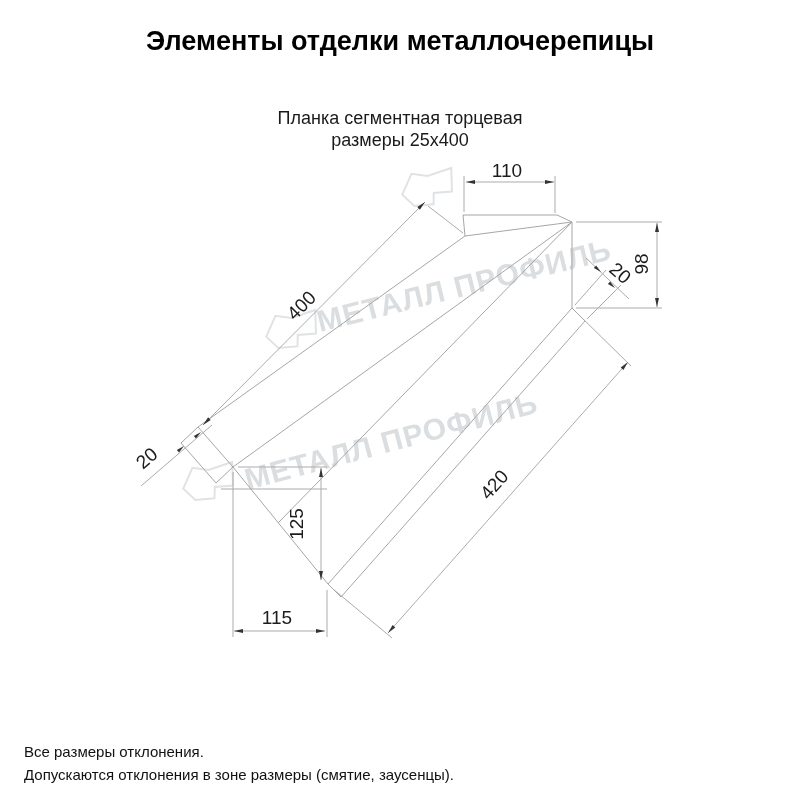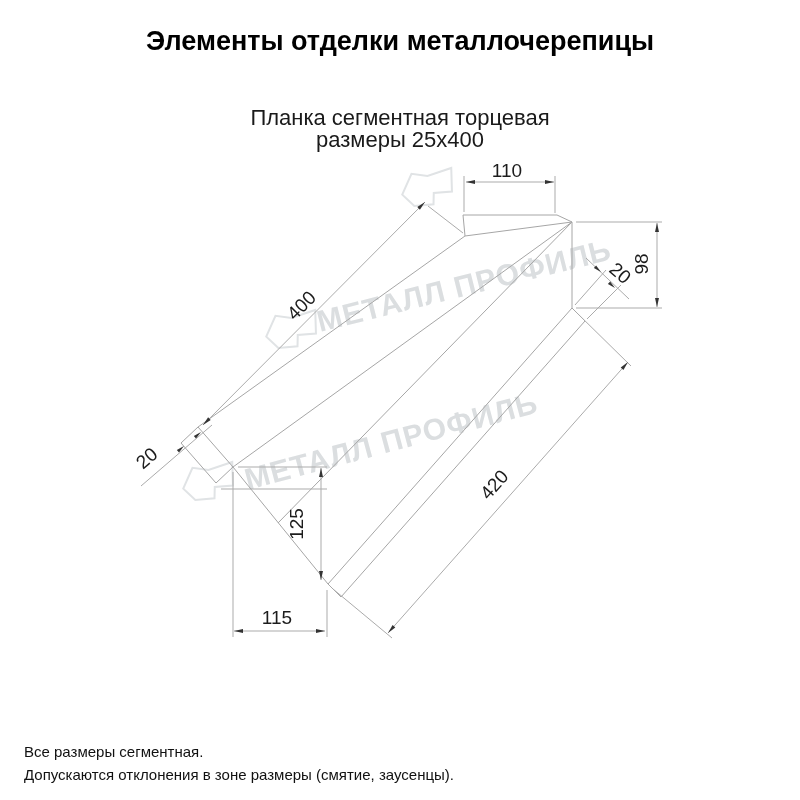--- a/index.html
+++ b/index.html
@@ -1,21 +1,21 @@
 <!DOCTYPE html>
 <html><head>
 <meta charset="utf-8">
 <style>
   html,body{margin:0;padding:0;background:#ffffff;}
   .page{position:relative;width:800px;height:800px;background:#ffffff;overflow:hidden;
         font-family:"Liberation Sans", sans-serif;}
   .title{position:absolute;top:26px;left:0;width:800px;text-align:center;
          font-size:27px;font-weight:bold;color:#000;}
   .subtitle{position:absolute;top:107px;left:0;width:800px;text-align:center;
-            font-size:22px;line-height:22px;color:#1a1a1a;}
+            font-size:18px;line-height:22px;color:#1a1a1a;}
   .notes{position:absolute;left:24px;top:740px;font-size:15px;line-height:23px;color:#111;}
   svg{position:absolute;left:0;top:0;}
   .ln{stroke:#a6a6a6;stroke-width:1;fill:none;}
   .dimln{stroke:#ababab;stroke-width:1;fill:none;}
   .arr{fill:#333;stroke:none;}
   .dimtxt{font-family:"Liberation Sans",sans-serif;font-size:19px;fill:#1c1c1c;}
   .wmtxt{font-family:"Liberation Sans",sans-serif;font-size:30px;font-weight:bold;
          letter-spacing:1px;fill:#dbdee0;}
   .wmlogo{stroke:#e0e3e5;stroke-width:2;fill:none;}
 </style>
@@ -108,17 +108,17 @@
 
     <g>
       <path class="dimln" d="M388,633 L628,362 M333,589 L392,638 M576,312 L631,366"></path>
       <polygon class="arr" points="388,633 395.3,627.5 392.6,625.1"></polygon>
       <polygon class="arr" points="628,362 623.4,369.9 620.7,367.5"></polygon>
       <text class="dimtxt" text-anchor="middle" transform="translate(499,489) rotate(-48)">420</text>
     </g>
   </svg>
 
   <div class="notes">
-    <div>Все размеры сегментная.</div>
+    <div>Все размеры отклонения.</div>
     <div>Допускаются отклонения в зоне размеры (смятие, заусенцы).</div>
   </div>
 
 </div>
 
 </body></html>

